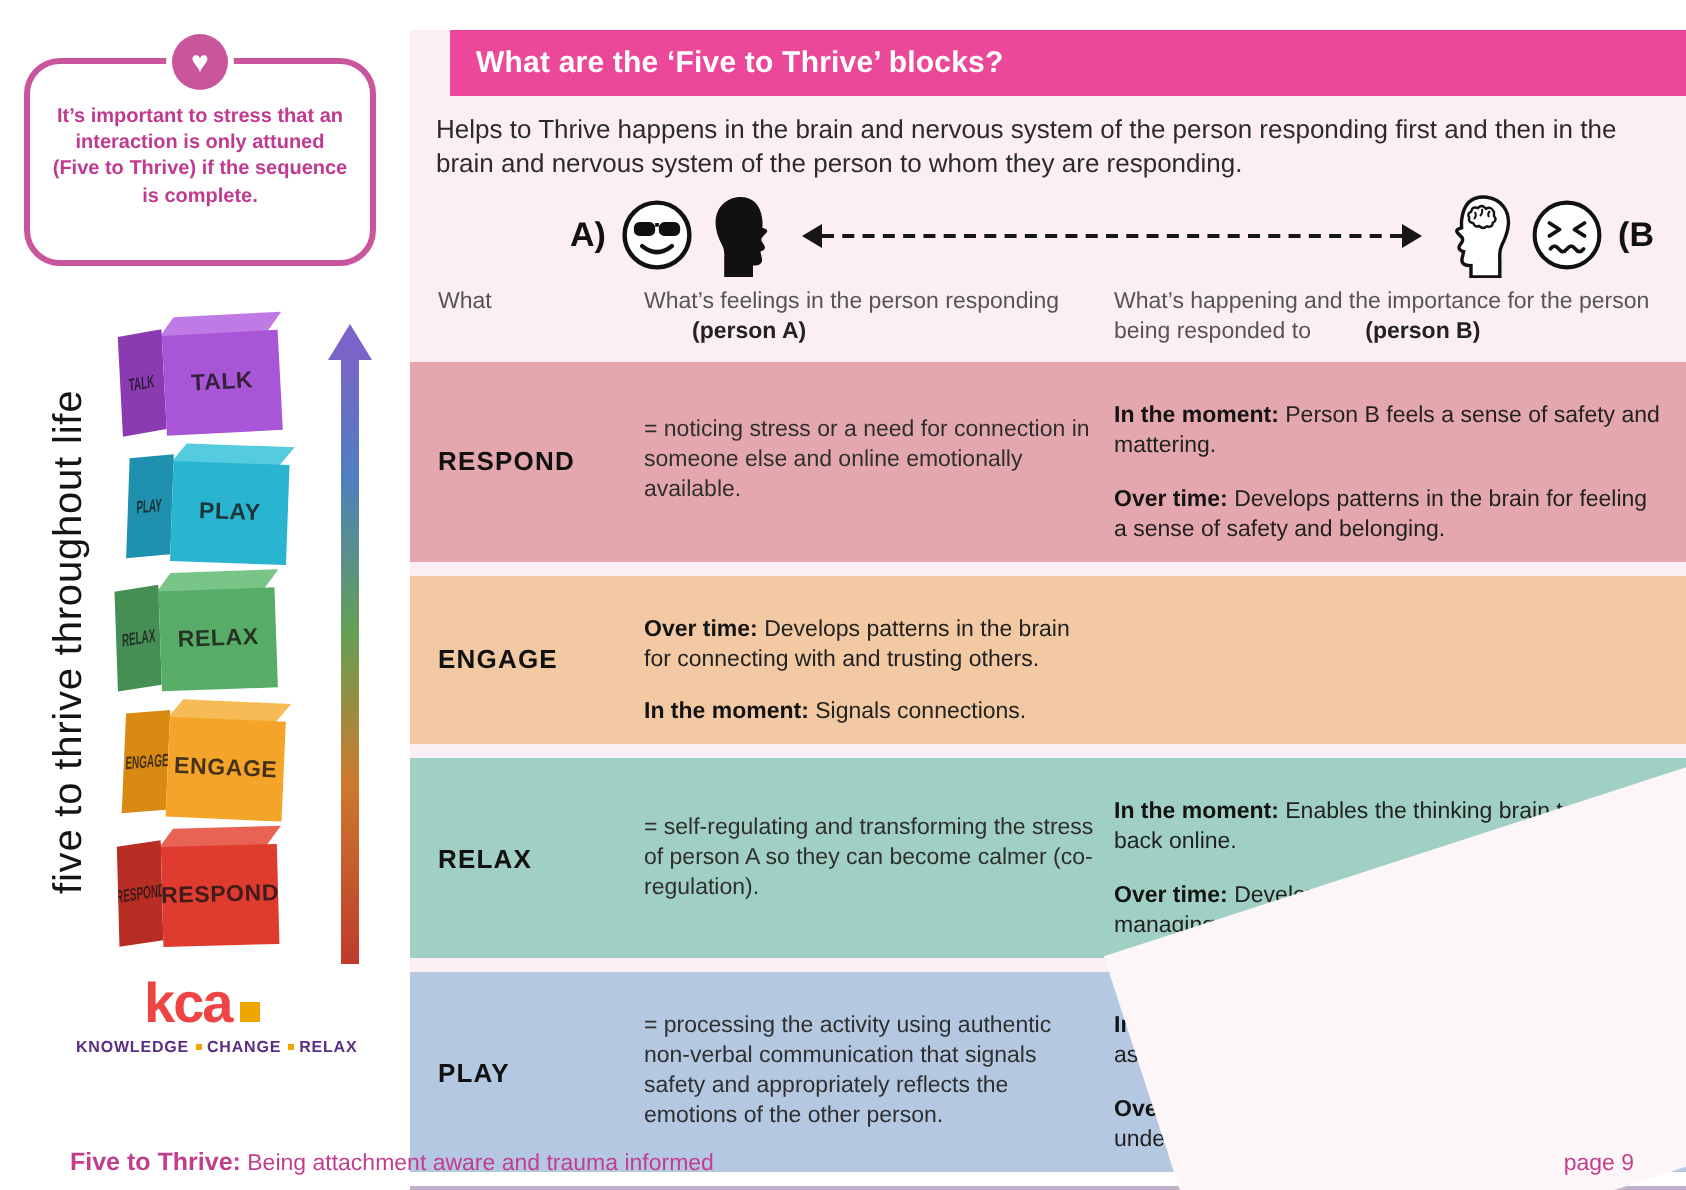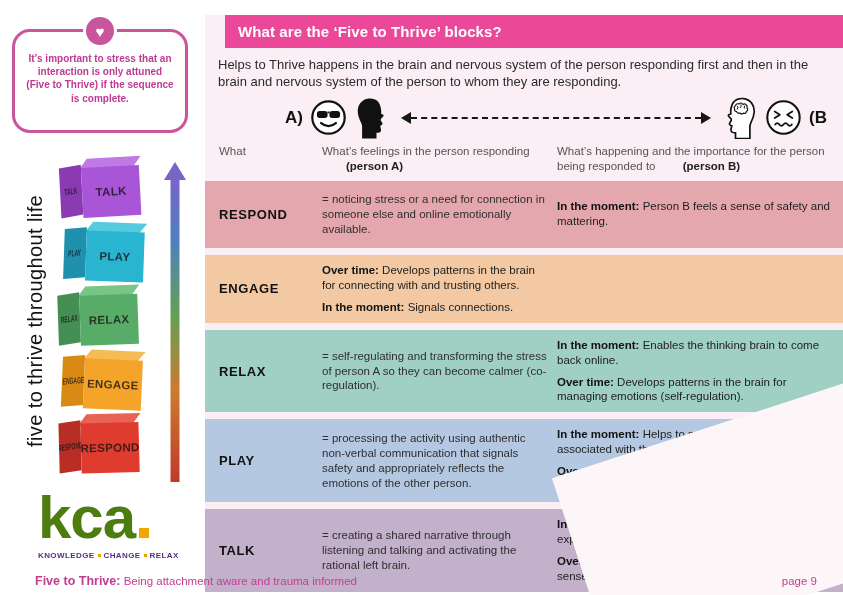--- a/index.html
+++ b/index.html
@@ -42,21 +42,21 @@
 
   .grad-arrow{position:absolute;right:4px;top:6px;width:22px;height:322px;}
   .grad-arrow .head{position:absolute;left:50%;top:0;transform:translateX(-50%);
         width:0;height:0;border-left:11px solid transparent;border-right:11px solid transparent;
         border-bottom:18px solid #7a64c8;}
   .grad-arrow .shaft{position:absolute;left:50%;top:16px;transform:translateX(-50%);
         width:9px;height:304px;
         background:linear-gradient(to top,#bf3a2c 0%,#cc7a2e 30%,#63a055 55%,#4f7fc0 80%,#7a64c8 100%);}
 
   .logo{position:absolute;left:38px;top:488px;}
-  .logo-word{font-size:60px;font-weight:bold;color:#4d7c0f;letter-spacing:-1px;line-height:1;}
+  .logo-word{font-size:28px;font-weight:bold;color:#ef4444;letter-spacing:-1px;line-height:1;margin-left:34px;}
   .logo-dot{display:inline-block;width:10px;height:10px;margin-left:4px;}
   .logo-tagline{margin-top:3px;font-size:8px;font-weight:bold;color:#5b2c83;letter-spacing:.4px;
                 display:flex;align-items:center;gap:3px;}
   .tdot{display:inline-block;width:3px;height:3px;background:#f0a500;}
 
   
   .main{position:absolute;left:205px;top:15px;width:638px;height:546px;background:#fbeef4;}
   .deco-diag{position:absolute;right:-70px;bottom:-50px;width:340px;height:190px;
              background:#fdf6f9;transform:rotate(-18deg);}
   .main-header{height:33px;display:flex;align-items:center;padding-left:13px;}
@@ -81,21 +81,21 @@
   .t-row{display:grid;grid-template-columns:95px 227px 1fr;column-gap:8px;
          padding:8px 12px 8px 14px;margin-bottom:7px;align-items:center;box-sizing:border-box;}
   .t-row:nth-child(1){min-height:67px;}
   .t-row:nth-child(2){min-height:65px;}
   .t-row:nth-child(3){min-height:72px;}
   .t-row:nth-child(4){min-height:74px;}
   .t-row:nth-child(5){min-height:64px;}
   .block-cell{font-size:13px;font-weight:bold;color:#111;letter-spacing:.6px;}
   .desc-cell{font-size:11.5px;color:#2f2f2f;line-height:1.3;}
   .impact-cell{font-size:11.5px;color:#222;line-height:1.3;}
-  .impact-cell p{margin:0 0 7px;}
+  .impact-cell p{margin:12px 0 7px;}
   .impact-cell p:last-child{margin-bottom:0;}
   .impact-cell b{color:#131313;}
 
   
   .footer{position:absolute;left:35px;right:26px;bottom:7px;display:flex;
           justify-content:space-between;align-items:baseline;font-size:11.5px;color:#c13e8e;gap:18px;}
   .footer b{font-size:12.5px;}
 </style>
 </head>
 <body>
@@ -242,20 +242,21 @@
     </div>
   </div>
 
   <div class="t-rows">
 
     <div class="t-row" style="background: rgb(229, 167, 174);">
       <div class="block-cell">RESPOND</div>
       <div class="desc-cell">= noticing stress or a need for connection in someone else and online emotionally available.</div>
       <div class="impact-cell">
         <p><b>In the moment:</b> <span>Person B feels a sense of safety and mattering.</span></p>
+        <p><b>Over time:</b> <span>Develops patterns in the brain for feeling a sense of safety and belonging.</span></p>
       </div>
     </div>
 
     <div class="t-row" style="background: rgb(242, 201, 162);">
       <div class="block-cell">ENGAGE</div>
       <div class="impact-cell">
         <p><b>Over time:</b> <span>Develops patterns in the brain for connecting with and trusting others.</span></p>
         <p><b>In the moment:</b> <span>Signals connections.</span></p>
       </div>
     </div>

